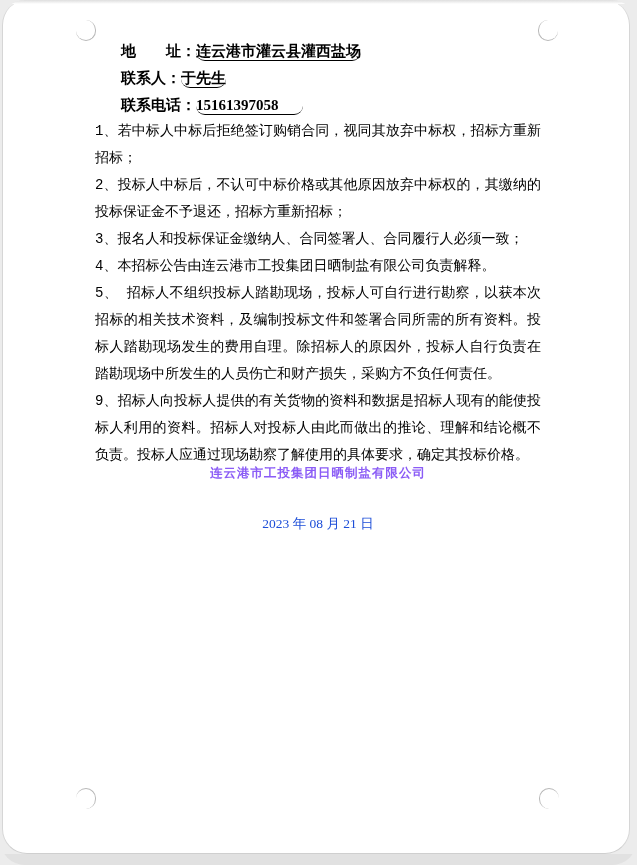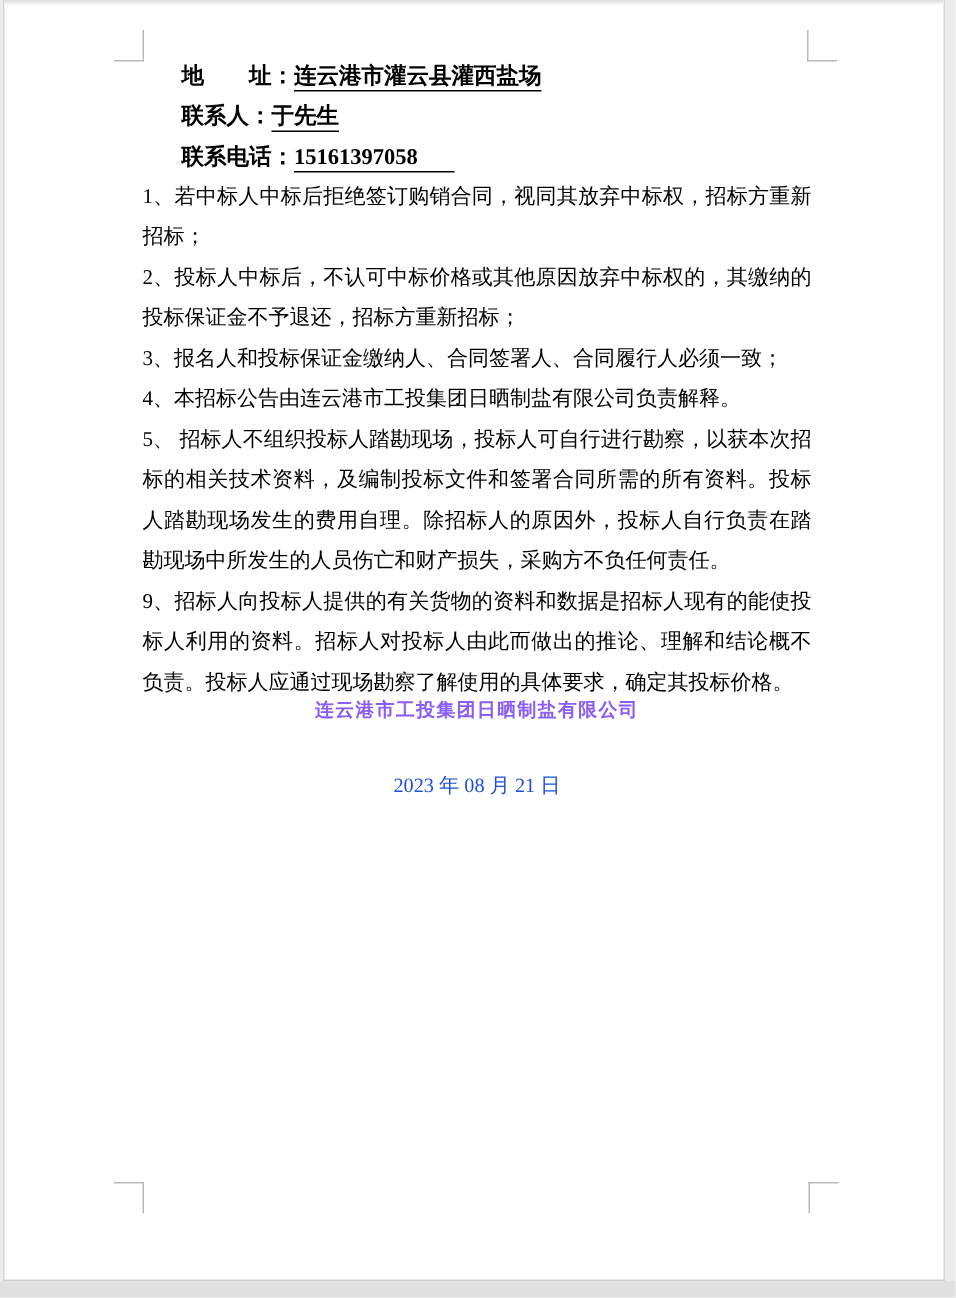--- a/index.html
+++ b/index.html
@@ -1,15 +1,15 @@
 <!DOCTYPE html>
 <html><head>
 <meta charset="utf-8">
 <style>
-  * { margin: 0; padding: 0; box-sizing: border-box; }
+  * { margin: 0; padding: 0; box-sizing: border-box; border-radius: 25px; }
   html, body {
     width: 637px; height: 865px;
     overflow: hidden;
     background: #ececec;
     font-family: "Liberation Serif", "DejaVu Serif", serif;
   }
   .canvas { position: relative; width: 637px; height: 865px; }
 
   
   .page {
@@ -56,20 +56,21 @@
   .contact .u.phone { padding-right: 24px; }
 
   .doc-body {
     position: absolute; left: 95px; top: 118px; width: 446px;
     color: #000; font-size: 14px; line-height: 27px;
   }
   .doc-heading { font-weight: bold; font-size: 15px; }
   .clause {
     text-align: justify;
     text-justify: inter-ideograph;
+    font-family: Liberation Mono, monospace;
   }
 
   .sig-company {
     position: absolute; left: 95px; top: 465px; width: 446px;
     text-align: center;
     font-family: "Liberation Sans", "DejaVu Sans", sans-serif;
     font-weight: 600; font-size: 12.5px; color: #8b5cf6;
     letter-spacing: 1px;
   }
   .sig-date {

